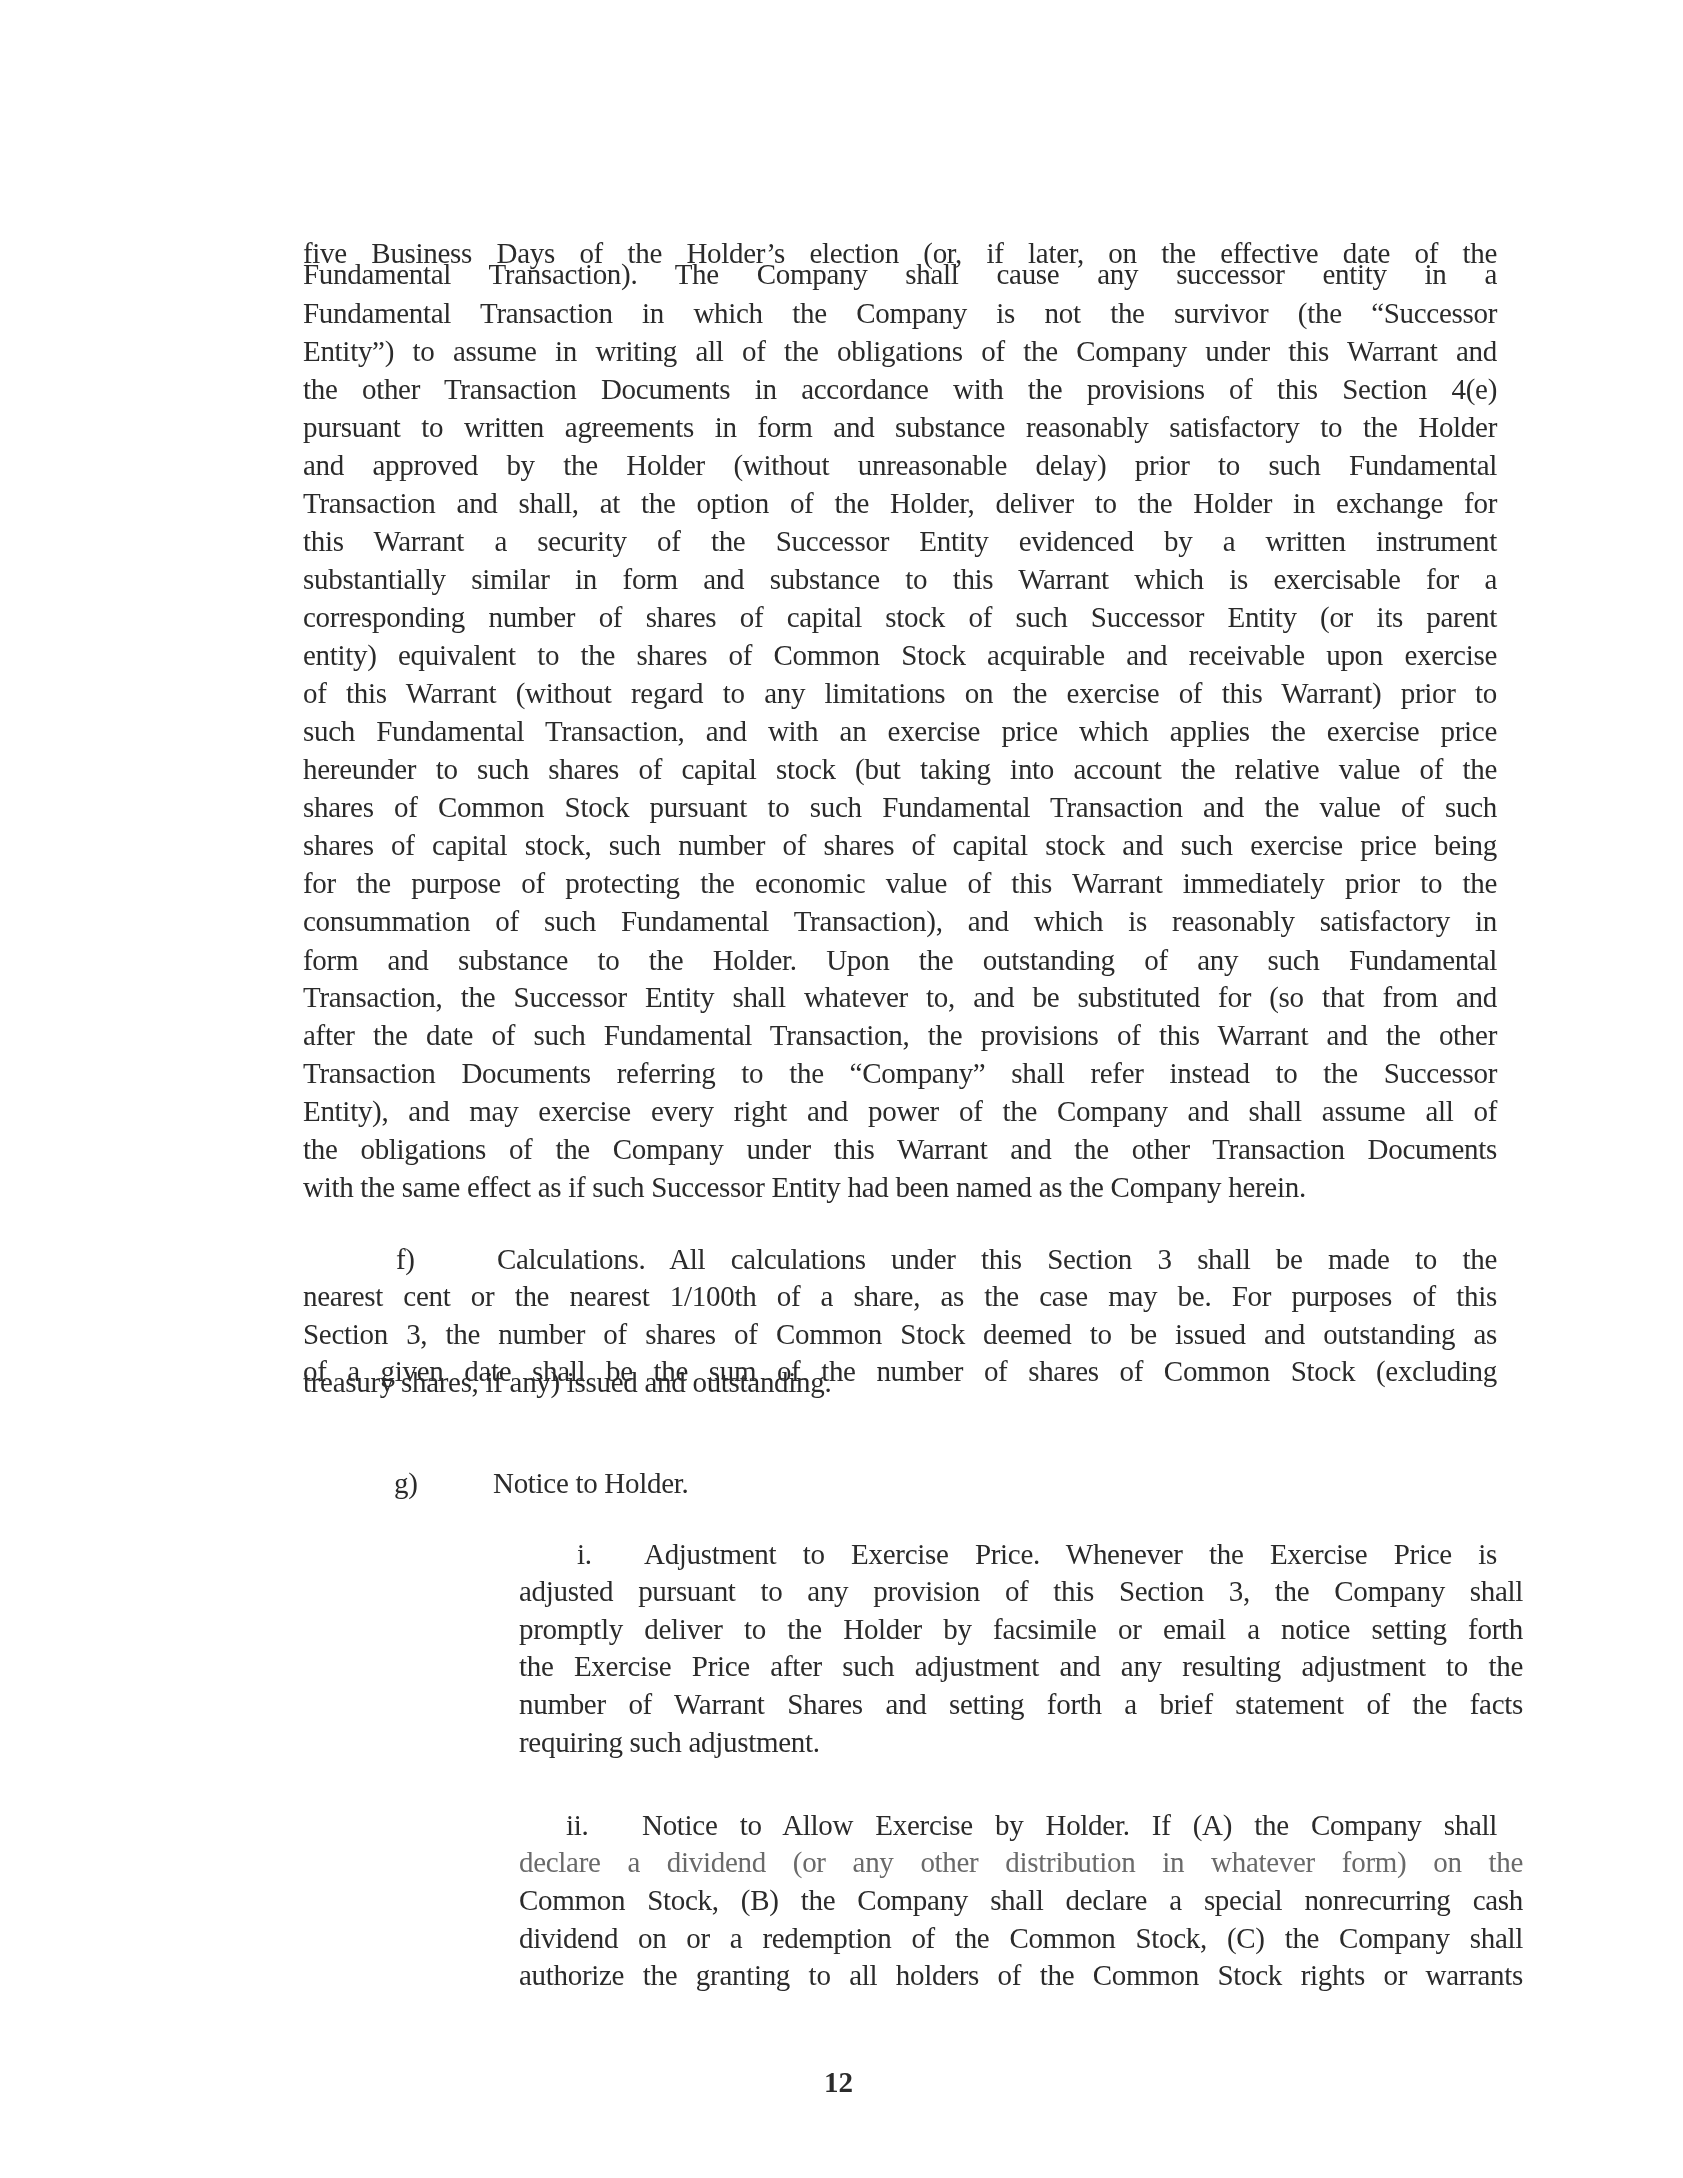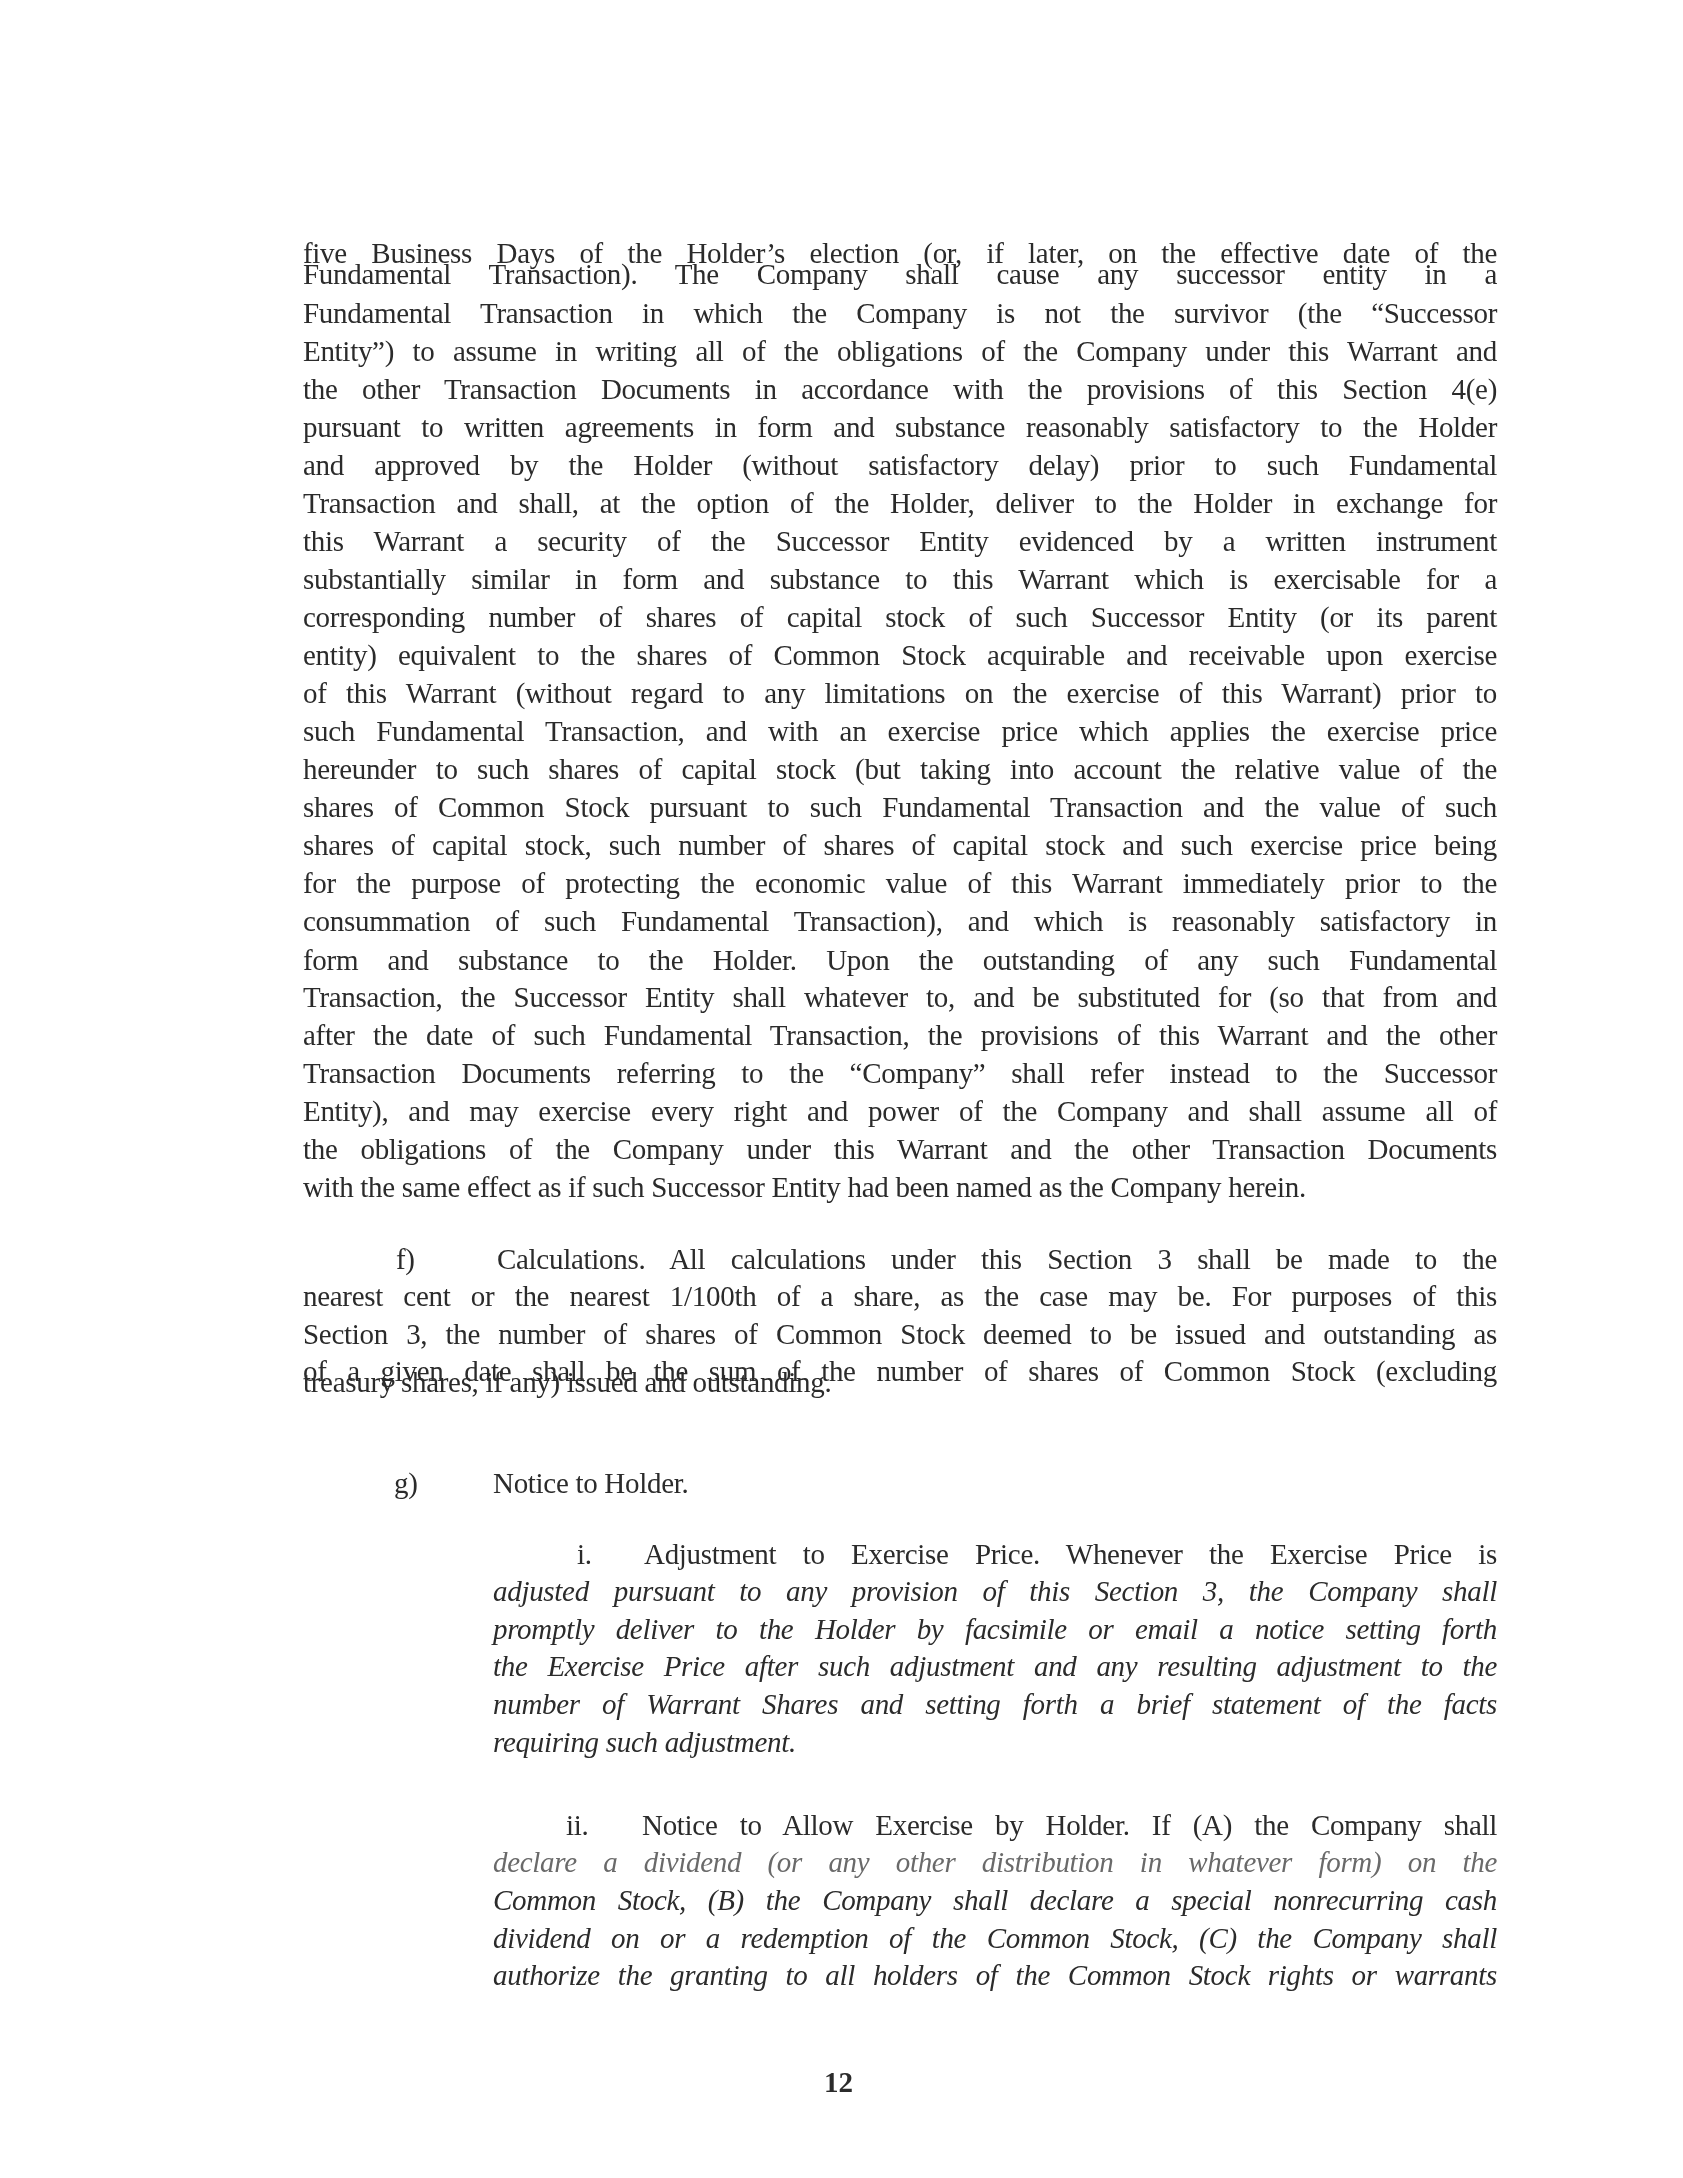--- a/index.html
+++ b/index.html
@@ -14,39 +14,39 @@
     font-size: 29px;
     line-height: 38px;
     height: 38px;
     white-space: nowrap;
     text-align: justify;
     text-align-last: justify;
     letter-spacing: -0.3px;
   }
   .line.last { text-align-last: left; }
   .body-line { left: 303px; width: 1194px; }
-  .sub-line { left: 493px; width: 1004px; font-style: italic; }
+  .sub-line { left: 519px; width: 1004px; }
   .u { text-decoration-thickness: 2px; text-underline-offset: 3px; }
   .label { position: absolute; font-size: 29px; line-height: 38px; height: 38px; white-space: nowrap; letter-spacing: -0.3px; }
   .pagenum { position: absolute; left: 0; width: 1677px; text-align: center; font-size: 29px; line-height: 38px; font-weight: bold; }
   .faint { color: #6a6a6a; }
 </style>
 </head>
 <body>
 
 <div class="page">
 
   <div>
     <div class="line body-line" style="top:234px">five Business Days of the Holder’s election (or, if later, on the effective date of the</div>
     <div class="line body-line" style="top:255px">Fundamental Transaction).  The Company shall cause any successor entity in a</div>
     <div class="line body-line" style="top:294px"><span>Fundamental Transaction in which the Company is not the survivor (the “</span><span class="u">Successor</span></div>
     <div class="line body-line" style="top:332px"><span class="u">Entity</span><span>”) to assume in writing all of the obligations of the Company under this Warrant and</span></div>
     <div class="line body-line" style="top:370px">the other Transaction Documents in accordance with the provisions of this Section 4(e)</div>
     <div class="line body-line" style="top:408px">pursuant to written agreements in form and substance reasonably satisfactory to the Holder</div>
-    <div class="line body-line" style="top:446px">and approved by the Holder (without satisfactory delay) prior to such Fundamental</div>
+    <div class="line body-line" style="top:446px">and approved by the Holder (without unreasonable delay) prior to such Fundamental</div>
     <div class="line body-line" style="top:484px">Transaction and shall, at the option of the Holder, deliver to the Holder in exchange for</div>
     <div class="line body-line" style="top:522px">this Warrant a security of the Successor Entity evidenced by a written instrument</div>
     <div class="line body-line" style="top:560px">substantially similar in form and substance to this Warrant which is exercisable for a</div>
     <div class="line body-line" style="top:598px">corresponding number of shares of capital stock of such Successor Entity (or its parent</div>
     <div class="line body-line" style="top:636px">entity) equivalent to the shares of Common Stock acquirable and receivable upon exercise</div>
     <div class="line body-line" style="top:674px">of this Warrant (without regard to any limitations on the exercise of this Warrant) prior to</div>
     <div class="line body-line" style="top:712px">such Fundamental Transaction, and with an exercise price which applies the exercise price</div>
     <div class="line body-line" style="top:750px">hereunder to such shares of capital stock (but taking into account the relative value of the</div>
     <div class="line body-line" style="top:788px">shares of Common Stock pursuant to such Fundamental Transaction and the value of such</div>
     <div class="line body-line" style="top:826px">shares of capital stock, such number of shares of capital stock and such exercise price being</div>

